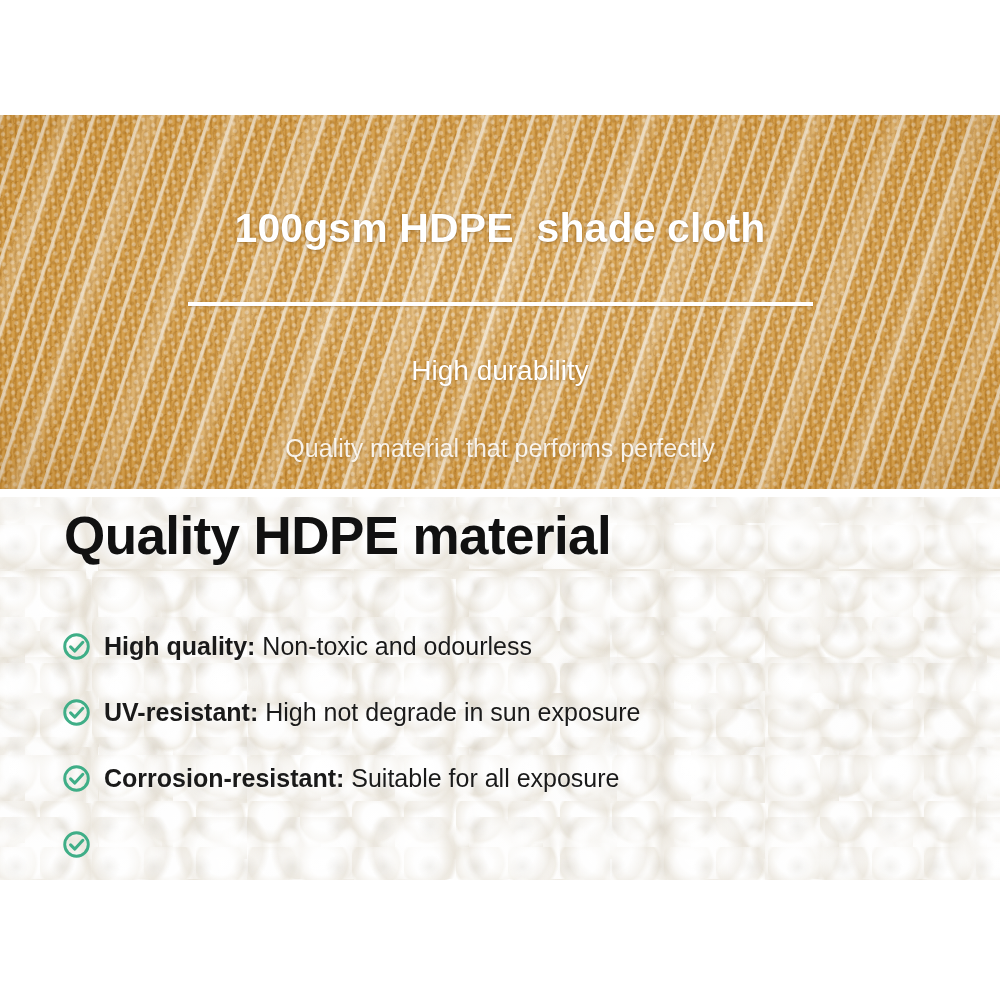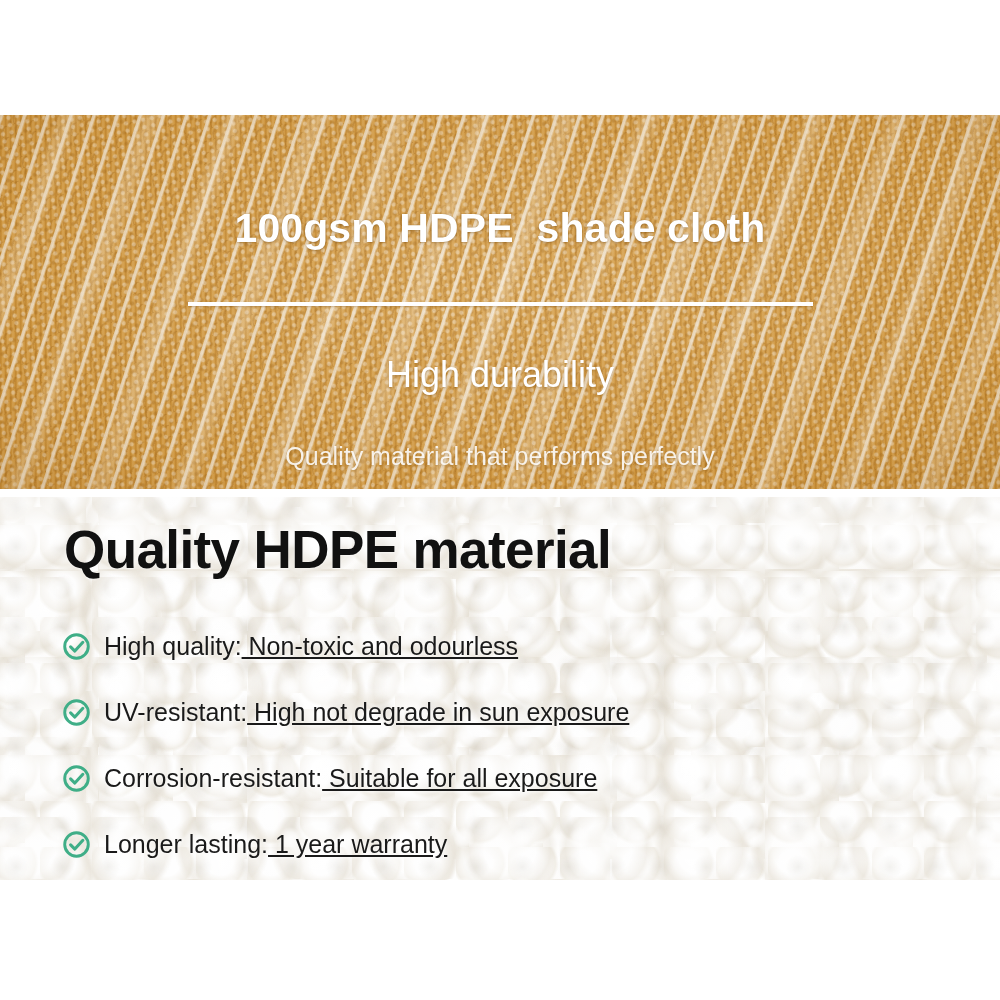--- a/index.html
+++ b/index.html
@@ -102,21 +102,21 @@
     letter-spacing:.1px; line-height:1;
     white-space:pre;
     text-shadow:0 1px 3px rgba(110,66,10,.42), 0 0 1px rgba(110,66,10,.5);
   }
   .fab-rule{
     margin-top:24px; width:625px; height:4px; background:#ffffff;
     box-shadow:0 1px 2px rgba(110,66,10,.30);
   }
   .fab-sub{
     margin-top:22px;
-    font-size:36px; font-weight:400; color:#ffffff; line-height:1;
+    font-size:28px; font-weight:400; color:#ffffff; line-height:1;
     text-shadow:0 1px 3px rgba(110,66,10,.42);
   }
   .fab-sub2{
     margin-top:22px;
     font-size:25px; font-weight:400; color:rgba(255,255,255,.88); line-height:1;
     text-shadow:0 1px 3px rgba(110,66,10,.35);
   }
 
   
   .pellet-panel{
@@ -174,21 +174,21 @@
     opacity:.85;
   }
   .pellet-soft{
     position:absolute; inset:0;
     background:linear-gradient(180deg, rgba(255,255,255,.35) 0%, rgba(255,255,255,.12) 30%, rgba(255,255,255,.30) 100%);
   }
 
   .pellet-content{ position:absolute; inset:0; z-index:5; }
 
   .hdpe-title{
-    position:absolute; left:64px; top:26px;
+    position:absolute; left:64px; top:12px;
     font-size:53px; font-weight:700; color:#111111;
     letter-spacing:-.6px; line-height:1;
     text-shadow:0 1px 2px rgba(255,255,255,.55);
   }
 
   .bullets{
     position:absolute; left:62px; top:116px; right:24px;
   }
   .bullet{
     display:flex; align-items:center;
@@ -196,22 +196,22 @@
   }
   .bullet .tick{
     flex:0 0 auto; width:29px; height:29px; margin-right:13px;
     display:block;
   }
   .bullet .btxt{
     font-size:25px; color:#1a1a1a; line-height:1;
     text-shadow:0 1px 2px rgba(255,255,255,.65);
     white-space:nowrap;
   }
-  .bullet .btxt .lead{ font-weight:400; }
-  .bullet .btxt .rest{ font-weight:400;text-decoration:underline; }
+  .bullet .btxt .lead{ font-weight:700; }
+  .bullet .btxt .rest{ font-weight:400; }
 </style>
 </head>
 <body>
 
 <div class="page">
 
   <div class="fabric-panel">
     <div class="fabric-base"></div>
     <div class="fabric-weft"></div>
     <div class="fabric-loops"></div>
@@ -263,20 +263,19 @@
             <path d="M9.5 16.4 L14.2 21 L23 11.4" fill="none" stroke="#3fae87" stroke-width="3.4" stroke-linecap="round" stroke-linejoin="round"></path>
           </svg>
           <div class="btxt"><span class="lead">Corrosion-resistant:</span><span class="rest"> Suitable for all exposure</span></div>
         </div>
 
         <div class="bullet">
           <svg class="tick" viewBox="0 0 32 32">
             <circle cx="16" cy="16" r="13" fill="none" stroke="#3fae87" stroke-width="3.2"></circle>
             <path d="M9.5 16.4 L14.2 21 L23 11.4" fill="none" stroke="#3fae87" stroke-width="3.4" stroke-linecap="round" stroke-linejoin="round"></path>
           </svg>
-          <div class="btxt"><span class="lead">Longer lasting:</span><span class="rest"> 1 year warranty</span></div>
         </div>
 
       </div>
     </div>
   </div>
 
 </div>
 
 </body></html>

